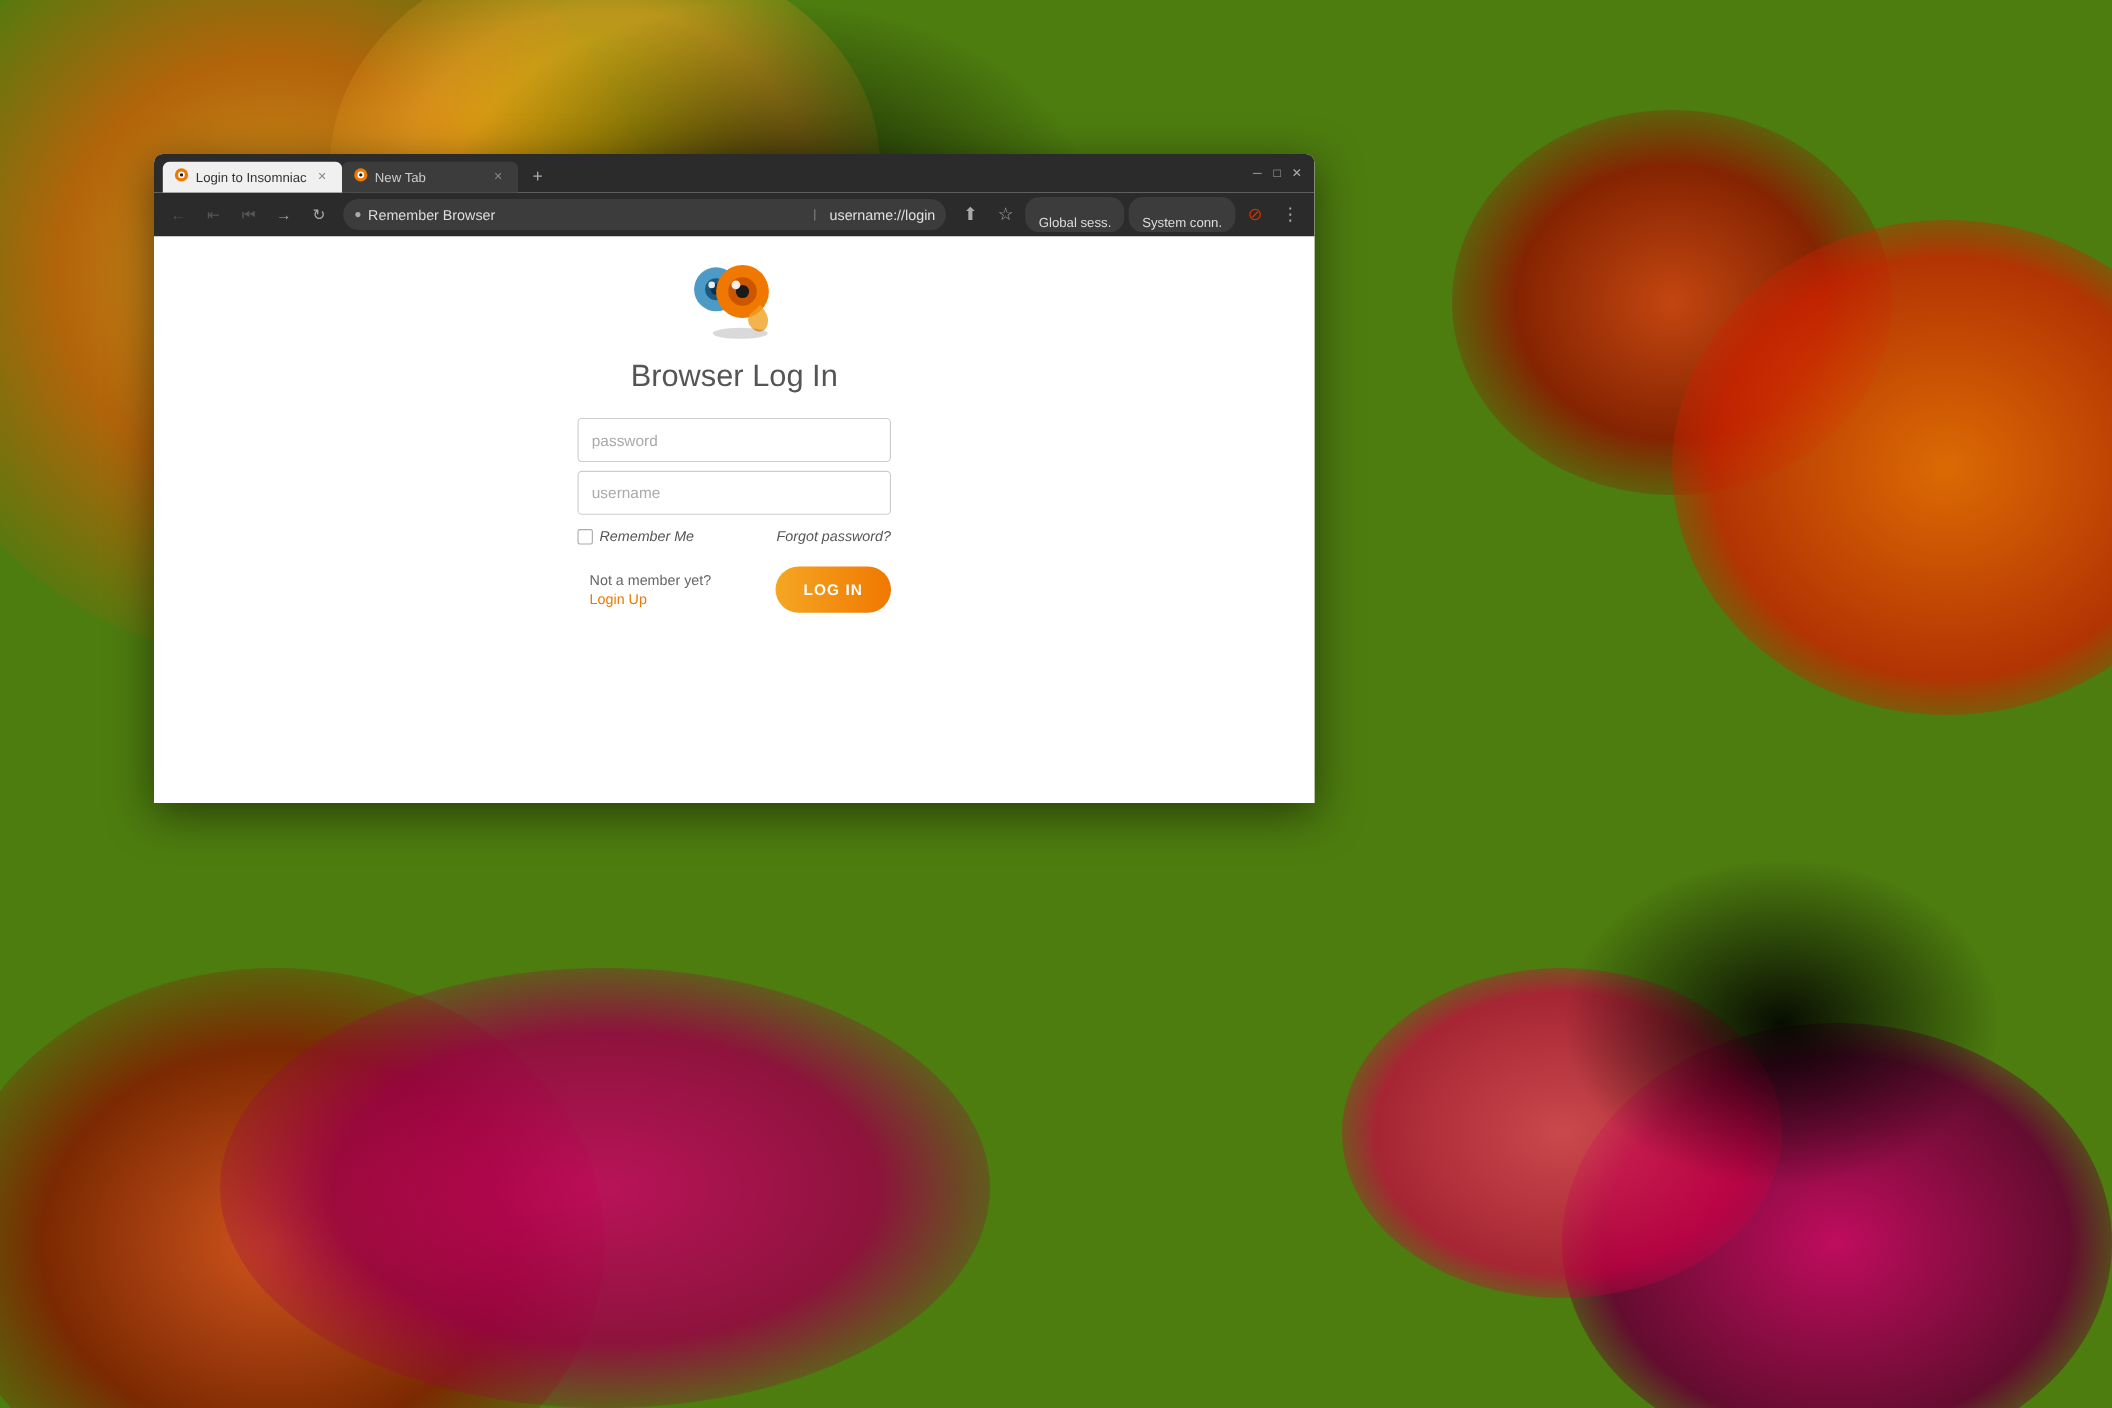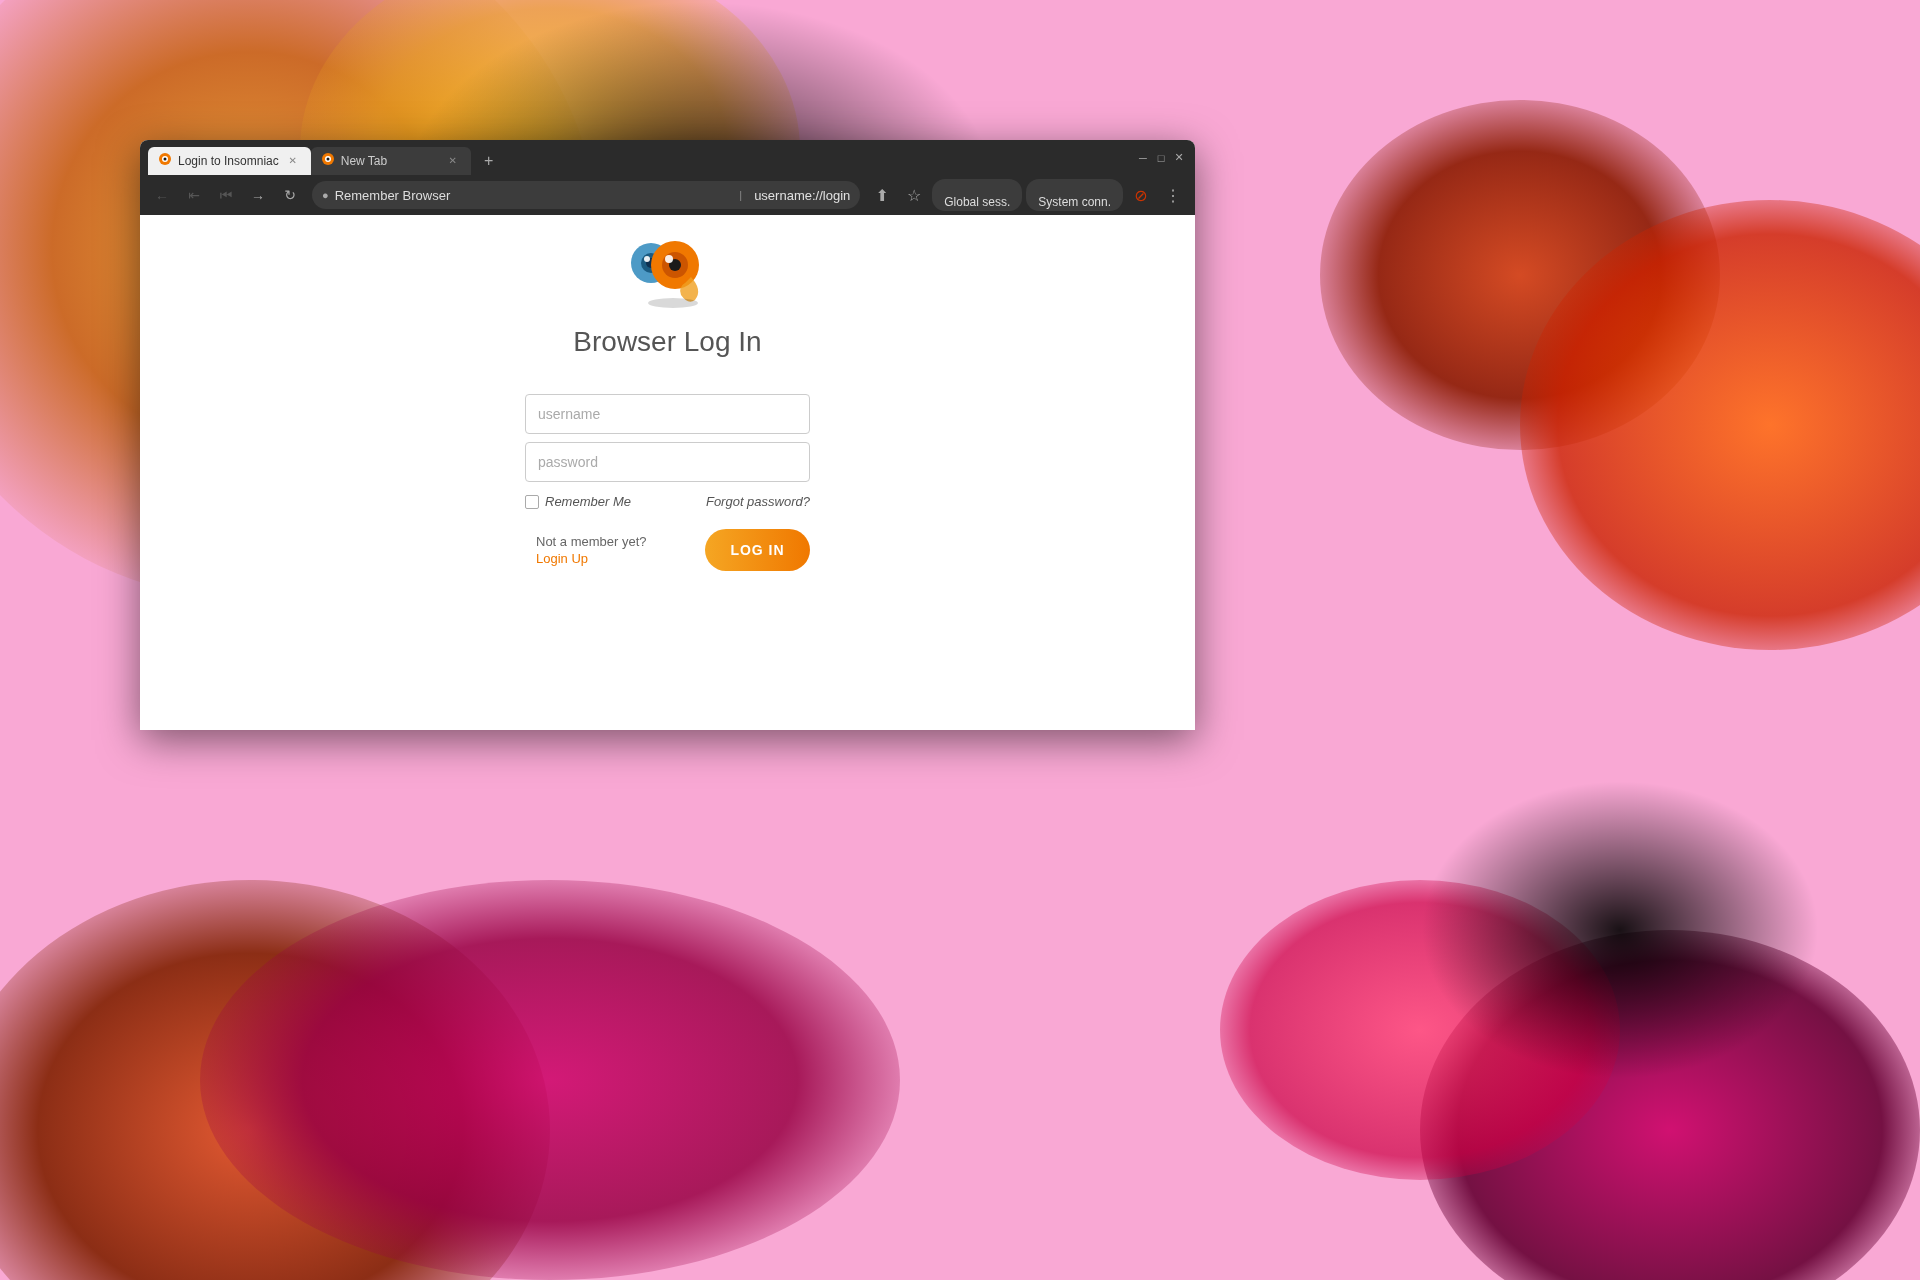--- a/index.html
+++ b/index.html
@@ -3,21 +3,21 @@
   <meta charset="utf-8">
   <style>
     * { margin: 0; padding: 0; box-sizing: border-box; }
     html, body { width: 1920px; height: 1280px; overflow: hidden; font-family: -apple-system, BlinkMacSystemFont, 'Segoe UI', sans-serif; }
 
     
     .desktop {
       width: 1920px;
       height: 1280px;
       position: relative;
-      background: #f9a8d4;
+      background: #4d7c0f;
       overflow: hidden;
     }
 
     
     .bg-blob1 {
       position: absolute;
       top: -100px; left: -100px;
       width: 700px; height: 700px;
       background: radial-gradient(ellipse at center, #e8a020 0%, #c4600a 40%, transparent 75%);
       border-radius: 50%;
@@ -296,21 +296,21 @@
       flex-direction: column;
       align-items: center;
       margin-bottom: 16px;
     }
 
     
     .login-title {
       font-size: 28px;
       color: #555;
       font-weight: 300;
-      margin-bottom: 36px;
+      margin-bottom: 22px;
     }
 
     .login-form {
       width: 285px;
       display: flex;
       flex-direction: column;
       gap: 0;
     }
 
     .form-input {
@@ -496,22 +496,22 @@
 
           <path d="M 68 42 Q 80 55 72 65 Q 65 70 58 60 Q 55 52 62 48 Z" fill="#f0a020" opacity="0.8"></path>
 
           <ellipse cx="50" cy="68" rx="25" ry="5" fill="rgba(0,0,0,0.15)"></ellipse>
         </svg>
       </div>
 
       <h1 class="login-title">Browser Log In</h1>
 
       <div class="login-form">
+        <input type="password" class="form-input" placeholder="password" style="">
         <input type="text" class="form-input" placeholder="username" style="">
-        <input type="password" class="form-input" placeholder="password" style="">
 
         <div class="form-row">
           <label class="remember-label">
             <div class="remember-checkbox"></div>
             <span>Remember Me</span>
           </label>
           <a class="forgot-link">Forgot password?</a>
         </div>
 
         <div class="form-bottom">

